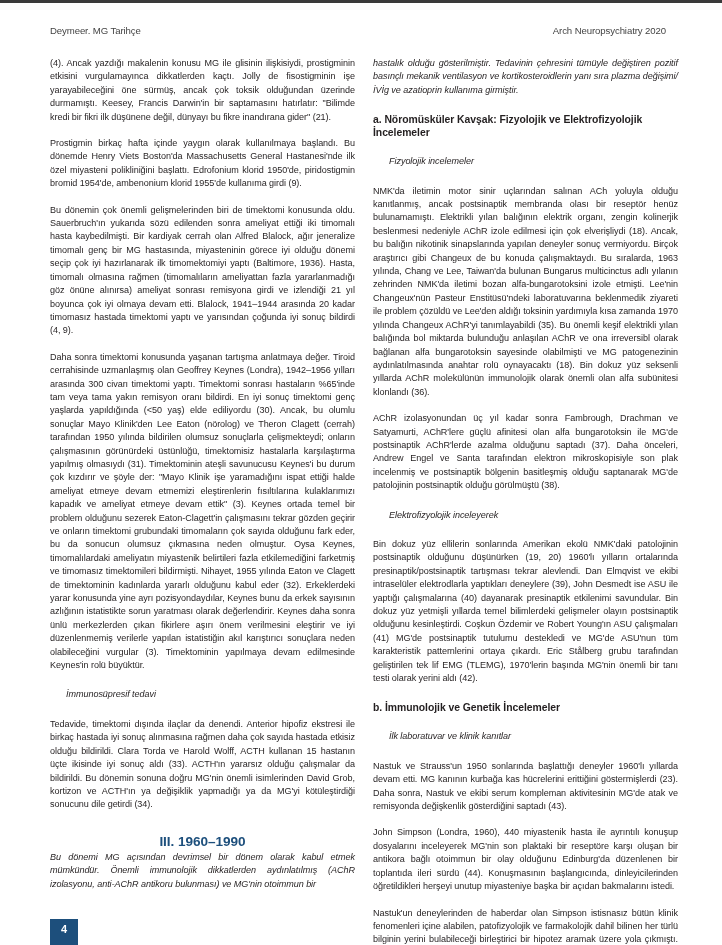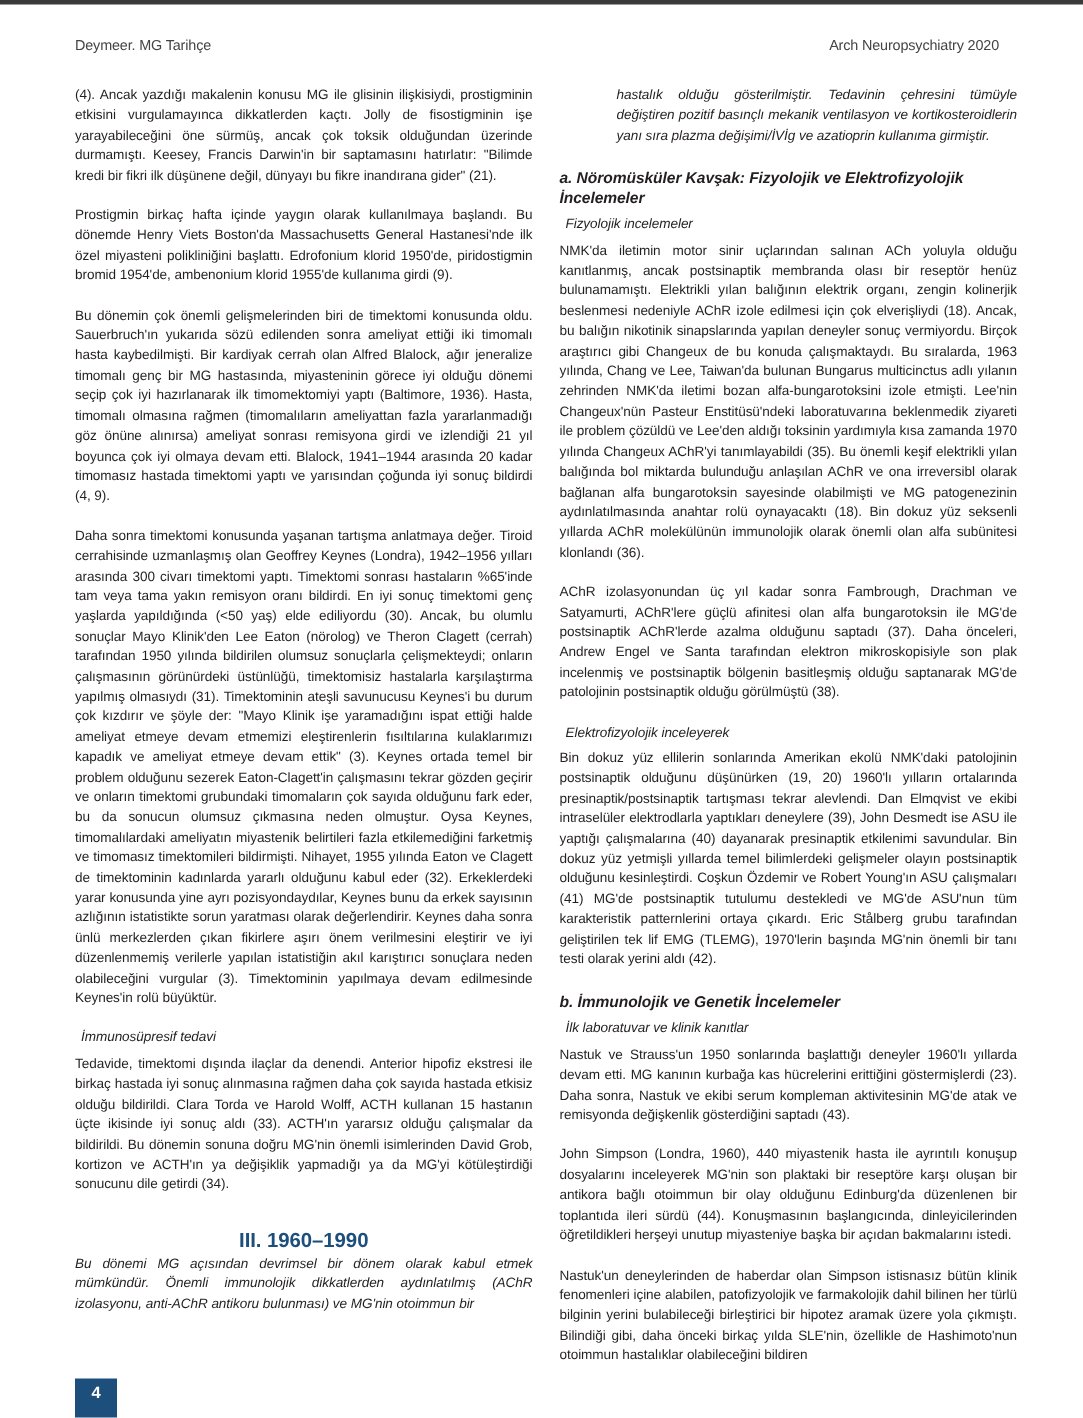--- a/index.html
+++ b/index.html
@@ -28,25 +28,25 @@
     text-align: justify;
     letter-spacing: -0.05px;
   }
   .col-left { left: 50px; width: 305px; }
   .col-right { left: 373px; width: 305px; }
 
   .col p { margin: 0 0 13px 0; }
   .col p.tight { margin-bottom: 0; }
   .it { font-style: italic; }
   .sub {
-    font-style: italic; margin: 4px; line-height: 13.4px;
+    font-style: italic; margin: 16px; line-height: 13.4px;
   }
   .h2 {
     font-weight: bold; font-size: 10.4px; line-height: 13px;
-    margin: 0 0 2px 0; text-align: left; color: #231f20; font-style: italic;
+    margin: 0 0 2px 0; text-align: left; color: #231f20;
   }
   .h1 {
     font-weight: bold; font-size: 13.6px; line-height: 16px;
     color: #1d4f7c; margin: 0 0 1px 0; text-align: center;
   }
 
   .page-num {
     position: absolute; left: 50px; top: 919px;
     width: 28px; height: 26px;
     background: #1d4f7c; color: #fff;
@@ -68,21 +68,21 @@
   <p>Prostigmin birkaç hafta içinde yaygın olarak kullanılmaya başlandı. Bu dönemde Henry Viets Boston'da Massachusetts General Hastanesi'nde ilk özel miyasteni polikliniğini başlattı. Edrofonium klorid 1950'de, piridostigmin bromid 1954'de, ambenonium klorid 1955'de kullanıma girdi (9).</p>
   <p>Bu dönemin çok önemli gelişmelerinden biri de timektomi konusunda oldu. Sauerbruch'ın yukarıda sözü edilenden sonra ameliyat ettiği iki timomalı hasta kaybedilmişti. Bir kardiyak cerrah olan Alfred Blalock, ağır jeneralize timomalı genç bir MG hastasında, miyasteninin görece iyi olduğu dönemi seçip çok iyi hazırlanarak ilk timomektomiyi yaptı (Baltimore, 1936). Hasta, timomalı olmasına rağmen (timomalıların ameliyattan fazla yararlanmadığı göz önüne alınırsa) ameliyat sonrası remisyona girdi ve izlendiği 21 yıl boyunca çok iyi olmaya devam etti. Blalock, 1941–1944 arasında 20 kadar timomasız hastada timektomi yaptı ve yarısından çoğunda iyi sonuç bildirdi (4, 9).</p>
   <p>Daha sonra timektomi konusunda yaşanan tartışma anlatmaya değer. Tiroid cerrahisinde uzmanlaşmış olan Geoffrey Keynes (Londra), 1942–1956 yılları arasında 300 civarı timektomi yaptı. Timektomi sonrası hastaların %65'inde tam veya tama yakın remisyon oranı bildirdi. En iyi sonuç timektomi genç yaşlarda yapıldığında (&lt;50 yaş) elde ediliyordu (30). Ancak, bu olumlu sonuçlar Mayo Klinik'den Lee Eaton (nörolog) ve Theron Clagett (cerrah) tarafından 1950 yılında bildirilen olumsuz sonuçlarla çelişmekteydi; onların çalışmasının görünürdeki üstünlüğü, timektomisiz hastalarla karşılaştırma yapılmış olmasıydı (31). Timektominin ateşli savunucusu Keynes'i bu durum çok kızdırır ve şöyle der: "Mayo Klinik işe yaramadığını ispat ettiği halde ameliyat etmeye devam etmemizi eleştirenlerin fısıltılarına kulaklarımızı kapadık ve ameliyat etmeye devam ettik" (3). Keynes ortada temel bir problem olduğunu sezerek Eaton-Clagett'in çalışmasını tekrar gözden geçirir ve onların timektomi grubundaki timomaların çok sayıda olduğunu fark eder, bu da sonucun olumsuz çıkmasına neden olmuştur. Oysa Keynes, timomalılardaki ameliyatın miyastenik belirtileri fazla etkilemediğini farketmiş ve timomasız timektomileri bildirmişti. Nihayet, 1955 yılında Eaton ve Clagett de timektominin kadınlarda yararlı olduğunu kabul eder (32). Erkeklerdeki yarar konusunda yine ayrı pozisyondaydılar, Keynes bunu da erkek sayısının azlığının istatistikte sorun yaratması olarak değerlendirir. Keynes daha sonra ünlü merkezlerden çıkan fikirlere aşırı önem verilmesini eleştirir ve iyi düzenlenmemiş verilerle yapılan istatistiğin akıl karıştırıcı sonuçlara neden olabileceğini vurgular (3). Timektominin yapılmaya devam edilmesinde Keynes'in rolü büyüktür.</p>
   <div class="sub">İmmunosüpresif tedavi</div>
   <p style="margin-bottom:22px;">Tedavide, timektomi dışında ilaçlar da denendi. Anterior hipofiz ekstresi ile birkaç hastada iyi sonuç alınmasına rağmen daha çok sayıda hastada etkisiz olduğu bildirildi. Clara Torda ve Harold Wolff, ACTH kullanan 15 hastanın üçte ikisinde iyi sonuç aldı (33). ACTH'ın yararsız olduğu çalışmalar da bildirildi. Bu dönemin sonuna doğru MG'nin önemli isimlerinden David Grob, kortizon ve ACTH'ın ya değişiklik yapmadığı ya da MG'yi kötüleştirdiği sonucunu dile getirdi (34).</p>
   <div class="h1">III. 1960–1990</div>
   <p class="it tight">Bu dönemi MG açısından devrimsel bir dönem olarak kabul etmek mümkündür. Önemli immunolojik dikkatlerden aydınlatılmış (AChR izolasyonu, anti-AChR antikoru bulunması) ve MG'nin otoimmun bir</p>
 </div>
 
 <div class="col col-right">
-  <p class="it" style="margin-bottom:16px;margin-left:38px;">hastalık olduğu gösterilmiştir. Tedavinin çehresini tümüyle değiştiren pozitif basınçlı mekanik ventilasyon ve kortikosteroidlerin yanı sıra plazma değişimi/İVİg ve azatioprin kullanıma girmiştir.</p>
+  <p class="it" style="margin-bottom:16px;">hastalık olduğu gösterilmiştir. Tedavinin çehresini tümüyle değiştiren pozitif basınçlı mekanik ventilasyon ve kortikosteroidlerin yanı sıra plazma değişimi/İVİg ve azatioprin kullanıma girmiştir.</p>
   <div class="h2">a. Nöromüsküler Kavşak: Fizyolojik ve Elektrofizyolojik İncelemeler</div>
   <div class="sub">Fizyolojik incelemeler</div>
   <p>NMK'da iletimin motor sinir uçlarından salınan ACh yoluyla olduğu kanıtlanmış, ancak postsinaptik membranda olası bir reseptör henüz bulunamamıştı. Elektrikli yılan balığının elektrik organı, zengin kolinerjik beslenmesi nedeniyle AChR izole edilmesi için çok elverişliydi (18). Ancak, bu balığın nikotinik sinapslarında yapılan deneyler sonuç vermiyordu. Birçok araştırıcı gibi Changeux de bu konuda çalışmaktaydı. Bu sıralarda, 1963 yılında, Chang ve Lee, Taiwan'da bulunan Bungarus multicinctus adlı yılanın zehrinden NMK'da iletimi bozan alfa-bungarotoksini izole etmişti. Lee'nin Changeux'nün Pasteur Enstitüsü'ndeki laboratuvarına beklenmedik ziyareti ile problem çözüldü ve Lee'den aldığı toksinin yardımıyla kısa zamanda 1970 yılında Changeux AChR'yi tanımlayabildi (35). Bu önemli keşif elektrikli yılan balığında bol miktarda bulunduğu anlaşılan AChR ve ona irreversibl olarak bağlanan alfa bungarotoksin sayesinde olabilmişti ve MG patogenezinin aydınlatılmasında anahtar rolü oynayacaktı (18). Bin dokuz yüz seksenli yıllarda AChR molekülünün immunolojik olarak önemli olan alfa subünitesi klonlandı (36).</p>
   <p>AChR izolasyonundan üç yıl kadar sonra Fambrough, Drachman ve Satyamurti, AChR'lere güçlü afinitesi olan alfa bungarotoksin ile MG'de postsinaptik AChR'lerde azalma olduğunu saptadı (37). Daha önceleri, Andrew Engel ve Santa tarafından elektron mikroskopisiyle son plak incelenmiş ve postsinaptik bölgenin basitleşmiş olduğu saptanarak MG'de patolojinin postsinaptik olduğu görülmüştü (38).</p>
   <div class="sub">Elektrofizyolojik inceleyerek</div>
   <p style="margin-bottom:16px;">Bin dokuz yüz ellilerin sonlarında Amerikan ekolü NMK'daki patolojinin postsinaptik olduğunu düşünürken (19, 20) 1960'lı yılların ortalarında presinaptik/postsinaptik tartışması tekrar alevlendi. Dan Elmqvist ve ekibi intraselüler elektrodlarla yaptıkları deneylere (39), John Desmedt ise ASU ile yaptığı çalışmalarına (40) dayanarak presinaptik etkilenimi savundular. Bin dokuz yüz yetmişli yıllarda temel bilimlerdeki gelişmeler olayın postsinaptik olduğunu kesinleştirdi. Coşkun Özdemir ve Robert Young'ın ASU çalışmaları (41) MG'de postsinaptik tutulumu destekledi ve MG'de ASU'nun tüm karakteristik patternlerini ortaya çıkardı. Eric Stålberg grubu tarafından geliştirilen tek lif EMG (TLEMG), 1970'lerin başında MG'nin önemli bir tanı testi olarak yerini aldı (42).</p>
   <div class="h2">b. İmmunolojik ve Genetik İncelemeler</div>
   <div class="sub">İlk laboratuvar ve klinik kanıtlar</div>
   <p>Nastuk ve Strauss'un 1950 sonlarında başlattığı deneyler 1960'lı yıllarda devam etti. MG kanının kurbağa kas hücrelerini erittiğini göstermişlerdi (23). Daha sonra, Nastuk ve ekibi serum kompleman aktivitesinin MG'de atak ve remisyonda değişkenlik gösterdiğini saptadı (43).</p>
   <p>John Simpson (Londra, 1960), 440 miyastenik hasta ile ayrıntılı konuşup dosyalarını inceleyerek MG'nin son plaktaki bir reseptöre karşı oluşan bir antikora bağlı otoimmun bir olay olduğunu Edinburg'da düzenlenen bir toplantıda ileri sürdü (44). Konuşmasının başlangıcında, dinleyicilerinden öğretildikleri herşeyi unutup miyasteniye başka bir açıdan bakmalarını istedi.</p>

